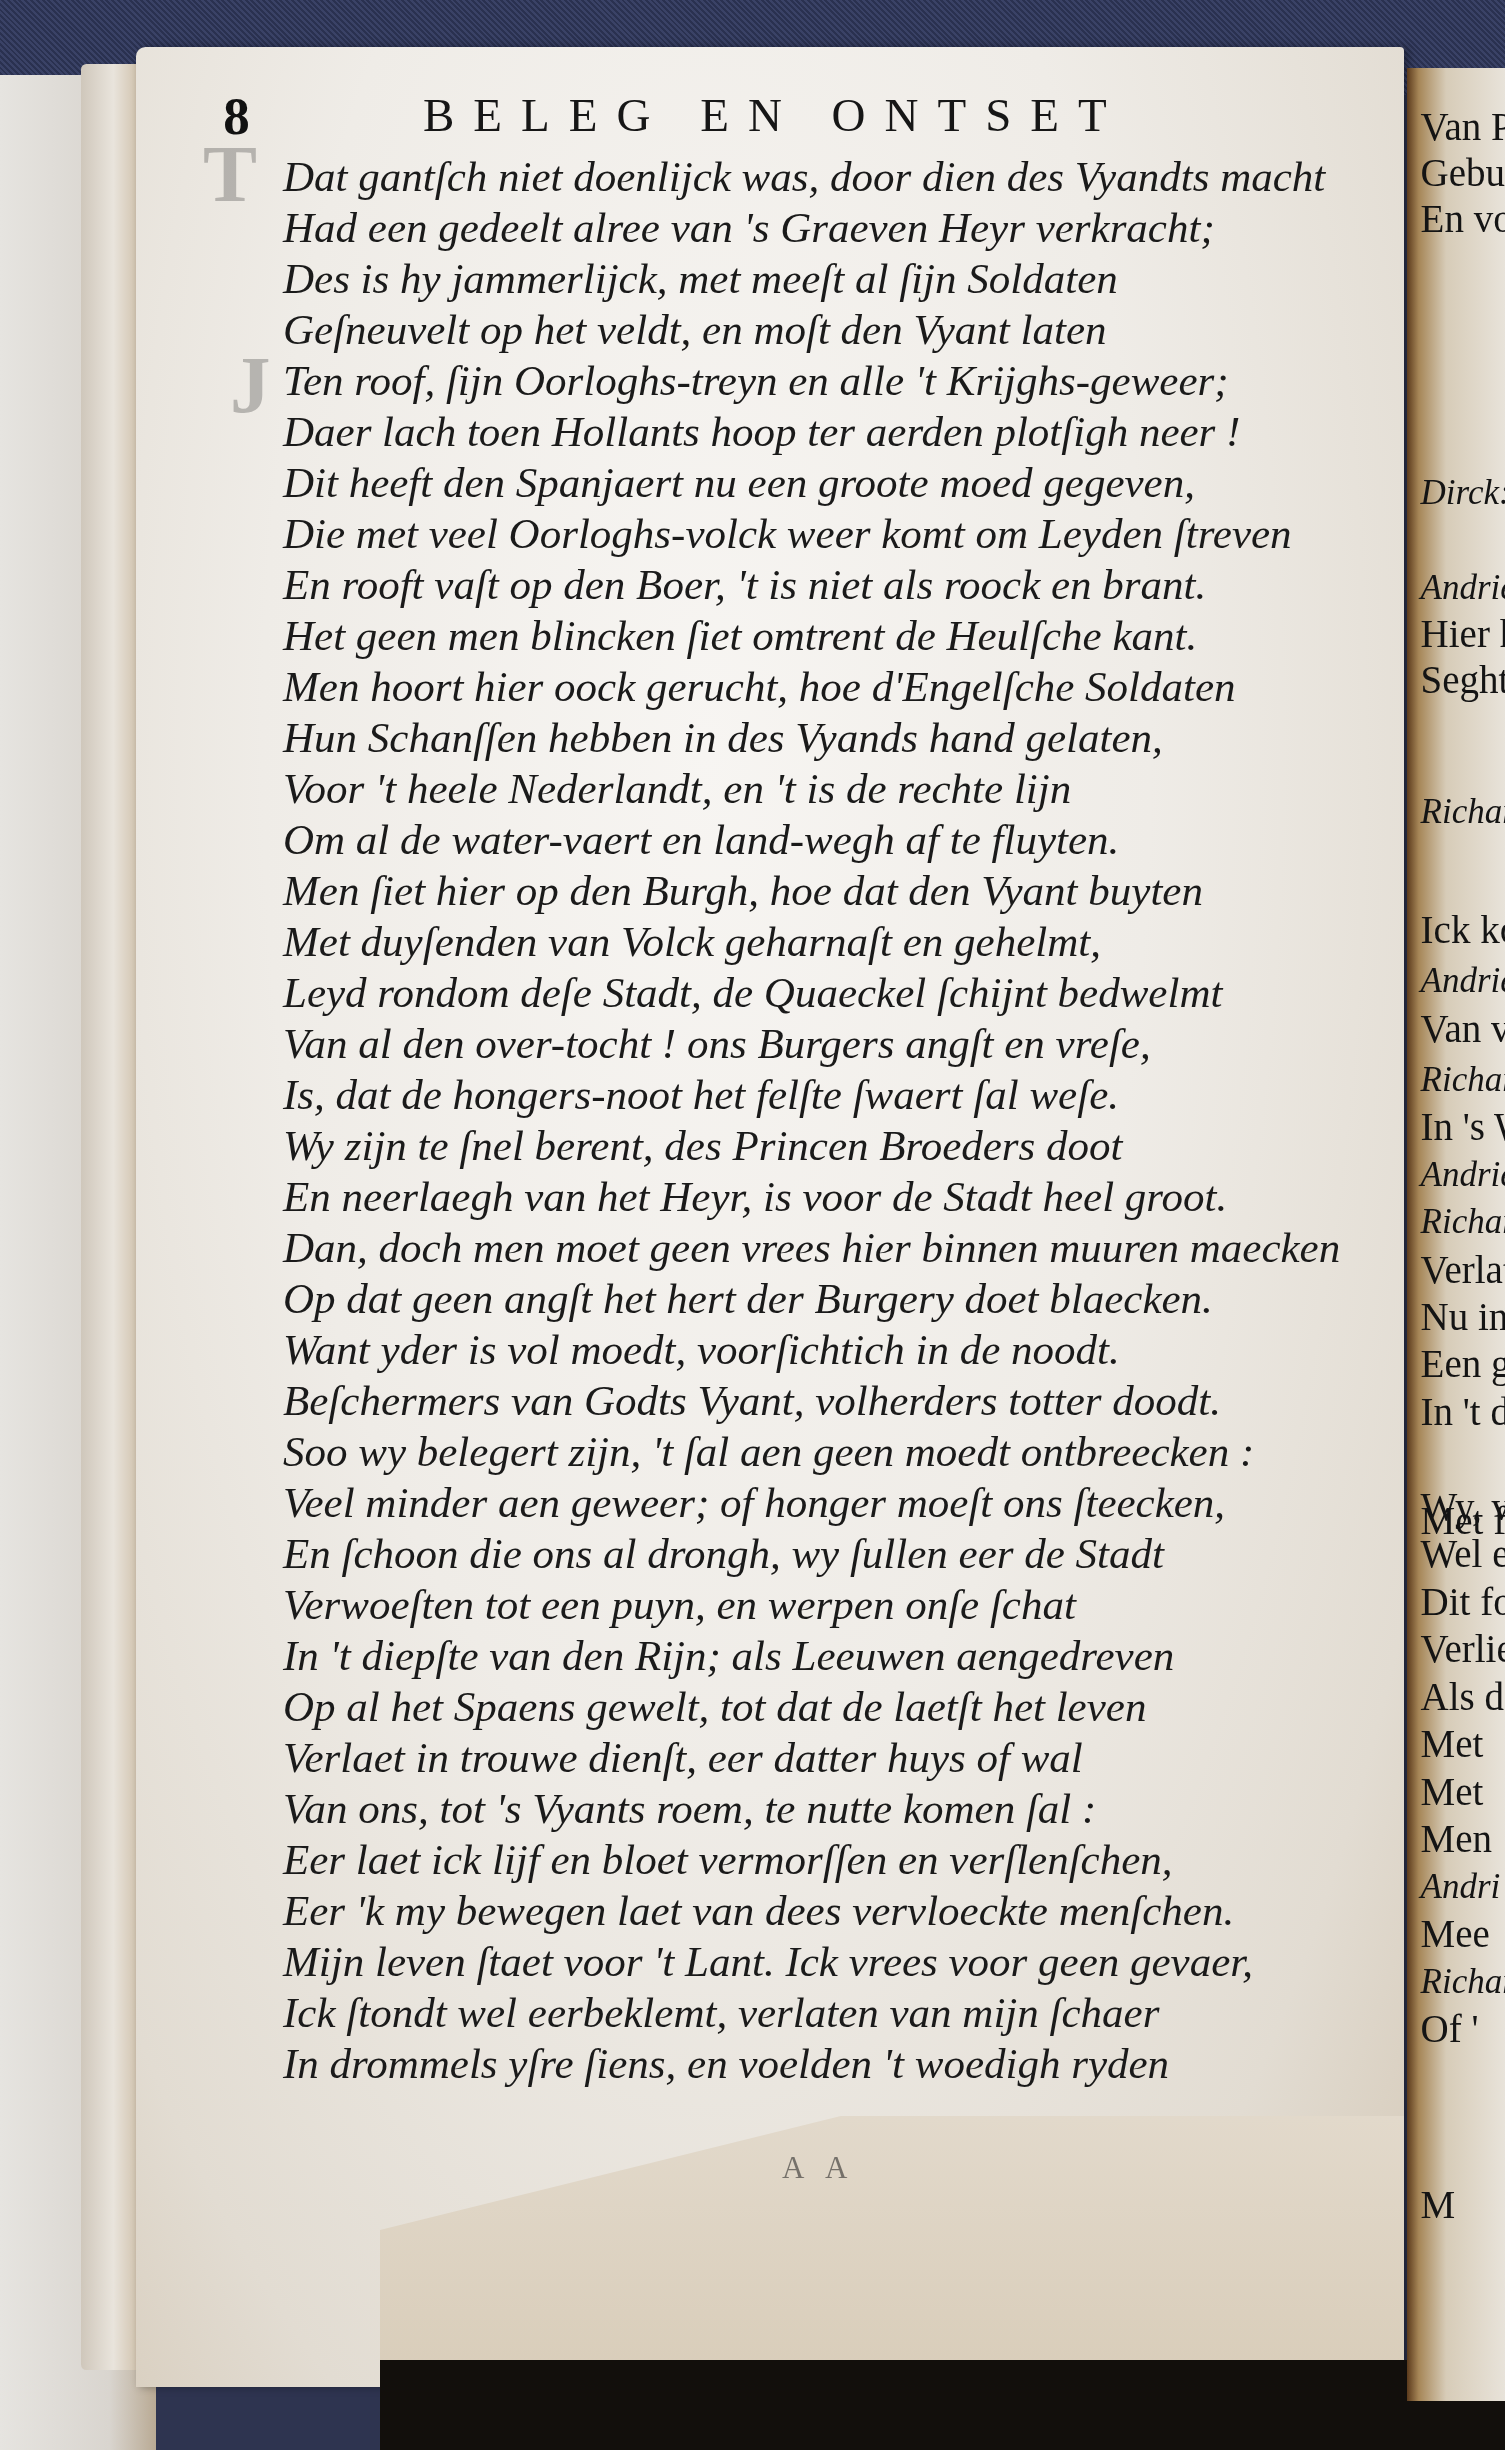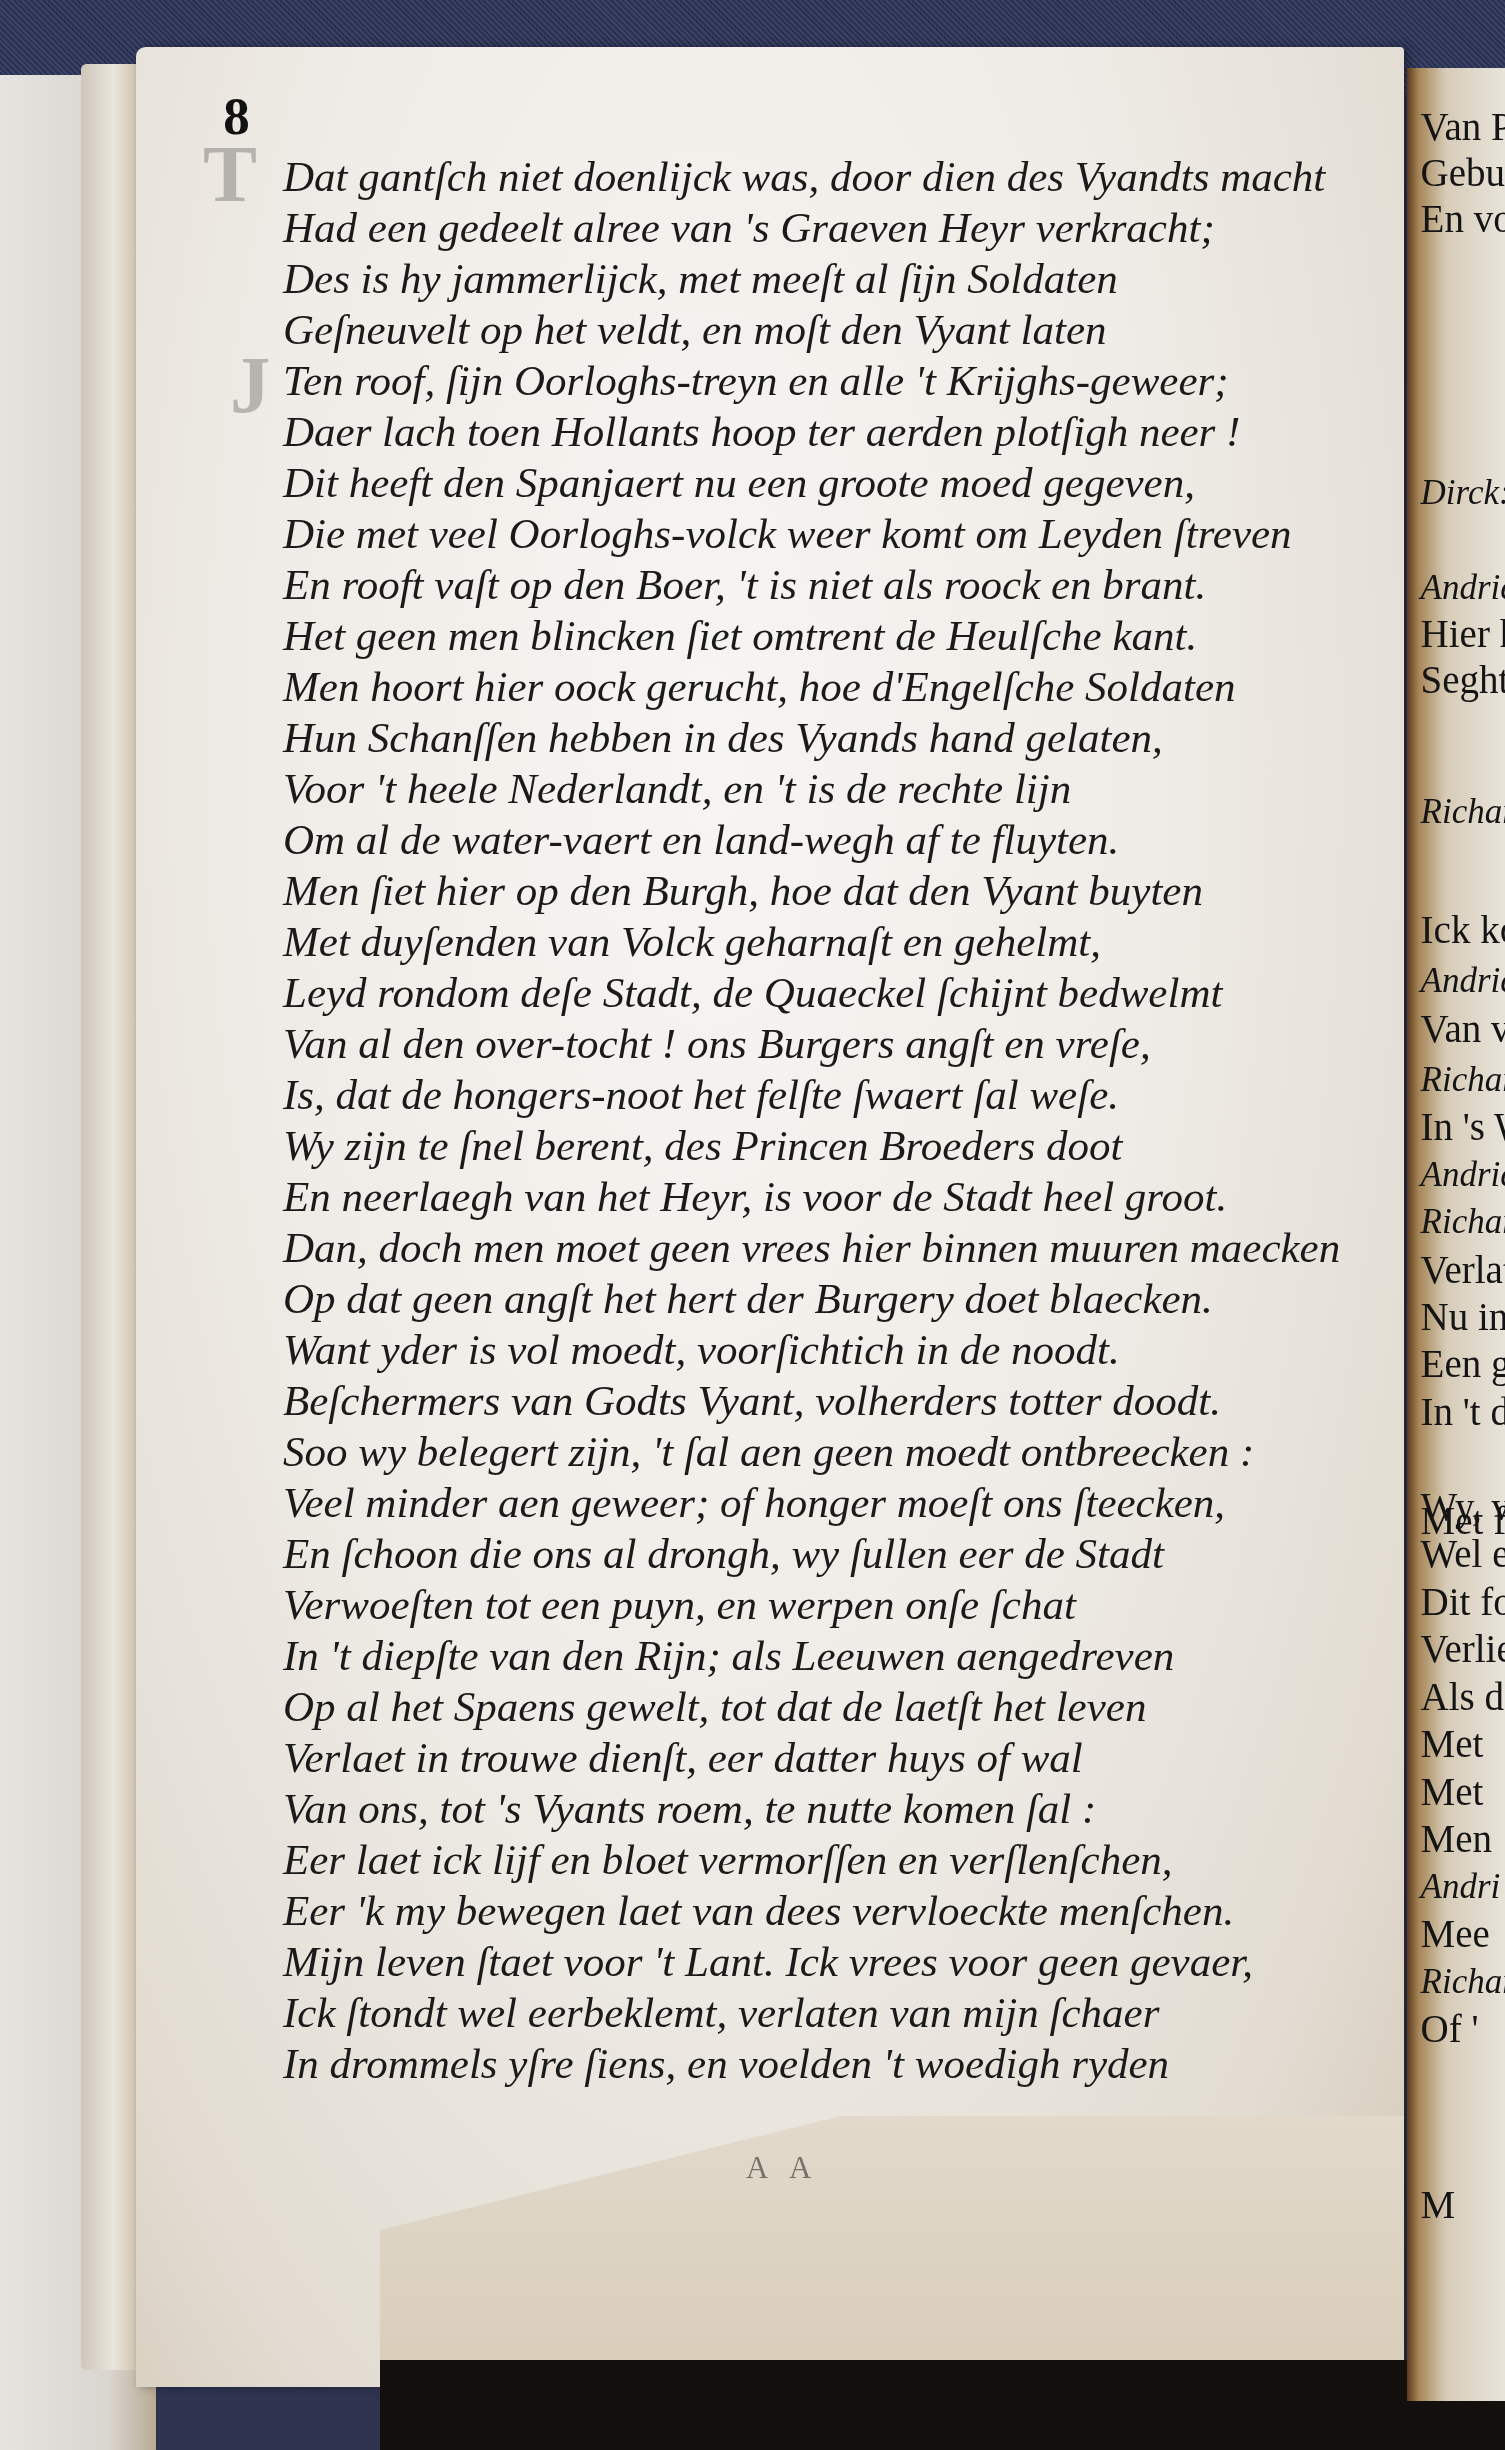--- a/index.html
+++ b/index.html
@@ -52,21 +52,21 @@
   .running-title {
     position: absolute; left: 220px; top: 6.8px; font-size: 47px; letter-spacing: 19px; color: #161616;
   }
   .text-block {
     position: absolute; left: 283px; top: 151px; width: 1112px;
   }
   .line {
     display: block; white-space: nowrap; font-size: 43px; line-height: 51px; color: #1a1a1a; font-style: italic;
   }
   .signature {
-    position: absolute; left: 746px; top: 2150px; font-size: 31px; color: rgba(30,30,30,0.55); letter-spacing: 8.1px;
+    position: absolute; left: 782px; top: 2150px; font-size: 31px; color: rgba(30,30,30,0.55); letter-spacing: 8.1px;
   }
   .rp-line {
     display: block; white-space: nowrap; font-size: 39px; line-height: 50px; color: #141414; padding-left: 13.6px;
   }
   .rp-line.speaker { font-style: italic; font-size: 35px; }
 </style>
 </head>
 <body>
 
 <div class="cloth"></div>
@@ -74,20 +74,21 @@
 <div class="page-stack"></div>
 
 <div class="page"></div>
 <div class="page-bottom"></div>
 <div class="shadow-floor"></div>
 
 <div class="header">
   <span class="ghost" style="left:0px;top:47px;">T</span>
   <span class="ghost" style="left:27px;top:258px;">J</span>
   <span class="folio">8</span>
+  <span class="running-title">BELEG EN ONTSET</span>
 </div>
 
 <div class="text-block" id="text-block">
     <span class="line">Dat gantſch niet doenlijck was, door dien des Vyandts macht</span>
     <span class="line">Had een gedeelt alree van 's Graeven Heyr verkracht;</span>
     <span class="line">Des is hy jammerlijck, met meeſt al ſijn Soldaten</span>
     <span class="line">Geſneuvelt op het veldt, en moſt den Vyant laten</span>
     <span class="line">Ten roof, ſijn Oorloghs-treyn en alle 't Krijghs-geweer;</span>
     <span class="line">Daer lach toen Hollants hoop ter aerden plotſigh neer !</span>
     <span class="line">Dit heeft den Spanjaert nu een groote moed gegeven,</span>

